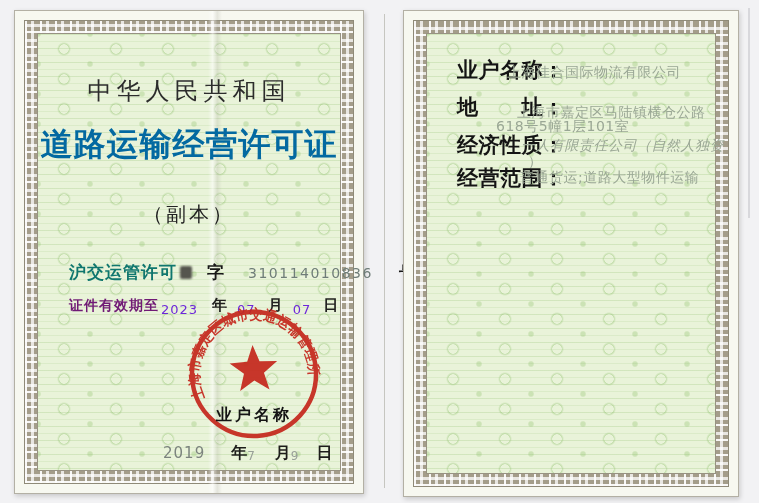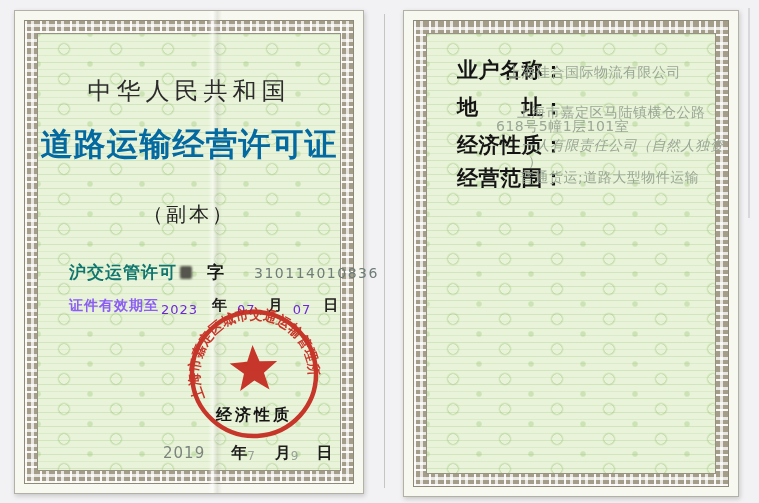--- a/index.html
+++ b/index.html
@@ -56,26 +56,26 @@
     position:absolute;left:0;right:0;top:190px;text-align:center;
     font-family:"DejaVu Serif","Liberation Serif",serif;
     font-size:20px;letter-spacing:3px;color:#222;
   }
   .license-line{
     position:absolute;left:54px;top:250px;display:flex;align-items:baseline;white-space:nowrap;
   }
   .lic-prefix{font-size:17px;font-weight:700;color:#0f766e;letter-spacing:1px;}
   .lic-smudge{display:inline-block;width:12px;height:13px;background:#55554e;filter:blur(1px);margin-left:3px;align-self:center;border-radius:2px;}
   .lic-word{font-size:17px;font-weight:700;color:#171717;margin-left:15px;}
-  .lic-number{font-size:14px;color:#6f7d78;letter-spacing:1.5px;margin-left:30px;}
+  .lic-number{font-size:14px;color:#6f7d78;letter-spacing:1.5px;margin-left:24px;}
   .lic-suffix{font-size:17px;font-weight:700;color:#171717;margin-left:26px;}
   .validity-line{
     position:absolute;left:54px;top:285px;display:flex;align-items:baseline;white-space:nowrap;
   }
-  .val-label{font-size:14px;font-weight:700;color:#8b5cf6;letter-spacing:1px;}
+  .val-label{font-size:14px;font-weight:700;color:#701a75;letter-spacing:1px;}
   .val-num{font-size:13px;color:#6d28d9;position:relative;top:4px;letter-spacing:1px;}
   .val-unit{font-size:15px;font-weight:700;color:#20201e;}
   .ml2{margin-left:2px;} .ml10{margin-left:10px;} .ml12{margin-left:12px;} .ml14{margin-left:14px;}
   .seal{
     position:absolute;left:172px;top:296px;width:134px;height:134px;
     transform:rotate(-3deg);opacity:.92;
   }
   .issuer-label{
     position:absolute;left:172px;top:394px;width:134px;text-align:center;
     font-size:16px;font-weight:700;letter-spacing:3px;color:#141414;z-index:3;
@@ -137,21 +137,21 @@
 
   <svg class="seal" viewBox="0 0 134 134" xmlns="http://www.w3.org/2000/svg">
     <circle cx="67" cy="67" r="62" fill="none" stroke="#c5271c" stroke-width="4.5"></circle>
     <polygon points="67,38 73.2,54.5 90.8,55.3 77,66.2 81.7,83.2 67,73.5 52.3,83.2 57,66.2 43.2,55.3 60.8,54.5" fill="#c5271c"></polygon>
     <path id="sealArc" d="M 17.2 90.2 A 55 55 0 1 1 116.8 90.2" fill="none"></path>
     <text font-size="14" fill="#c5271c" font-weight="700" letter-spacing="0.5">
       <textPath href="#sealArc" startOffset="2" textLength="200" lengthAdjust="spacingAndGlyphs">上海市嘉定区城市交通运输管理所</textPath>
     </text>
   </svg>
 
-  <div class="issuer-label">经济性质</div>
+  <div class="issuer-label">业户名称</div>
 
   <div class="issue-date">
     <span class="iss-year">2019</span>
     <span class="iss-unit g1">年</span>
     <span class="iss-small">7</span>
     <span class="iss-unit g2">月</span>
     <span class="iss-small">9</span>
     <span class="iss-unit g3">日</span>
   </div>
 </div>

